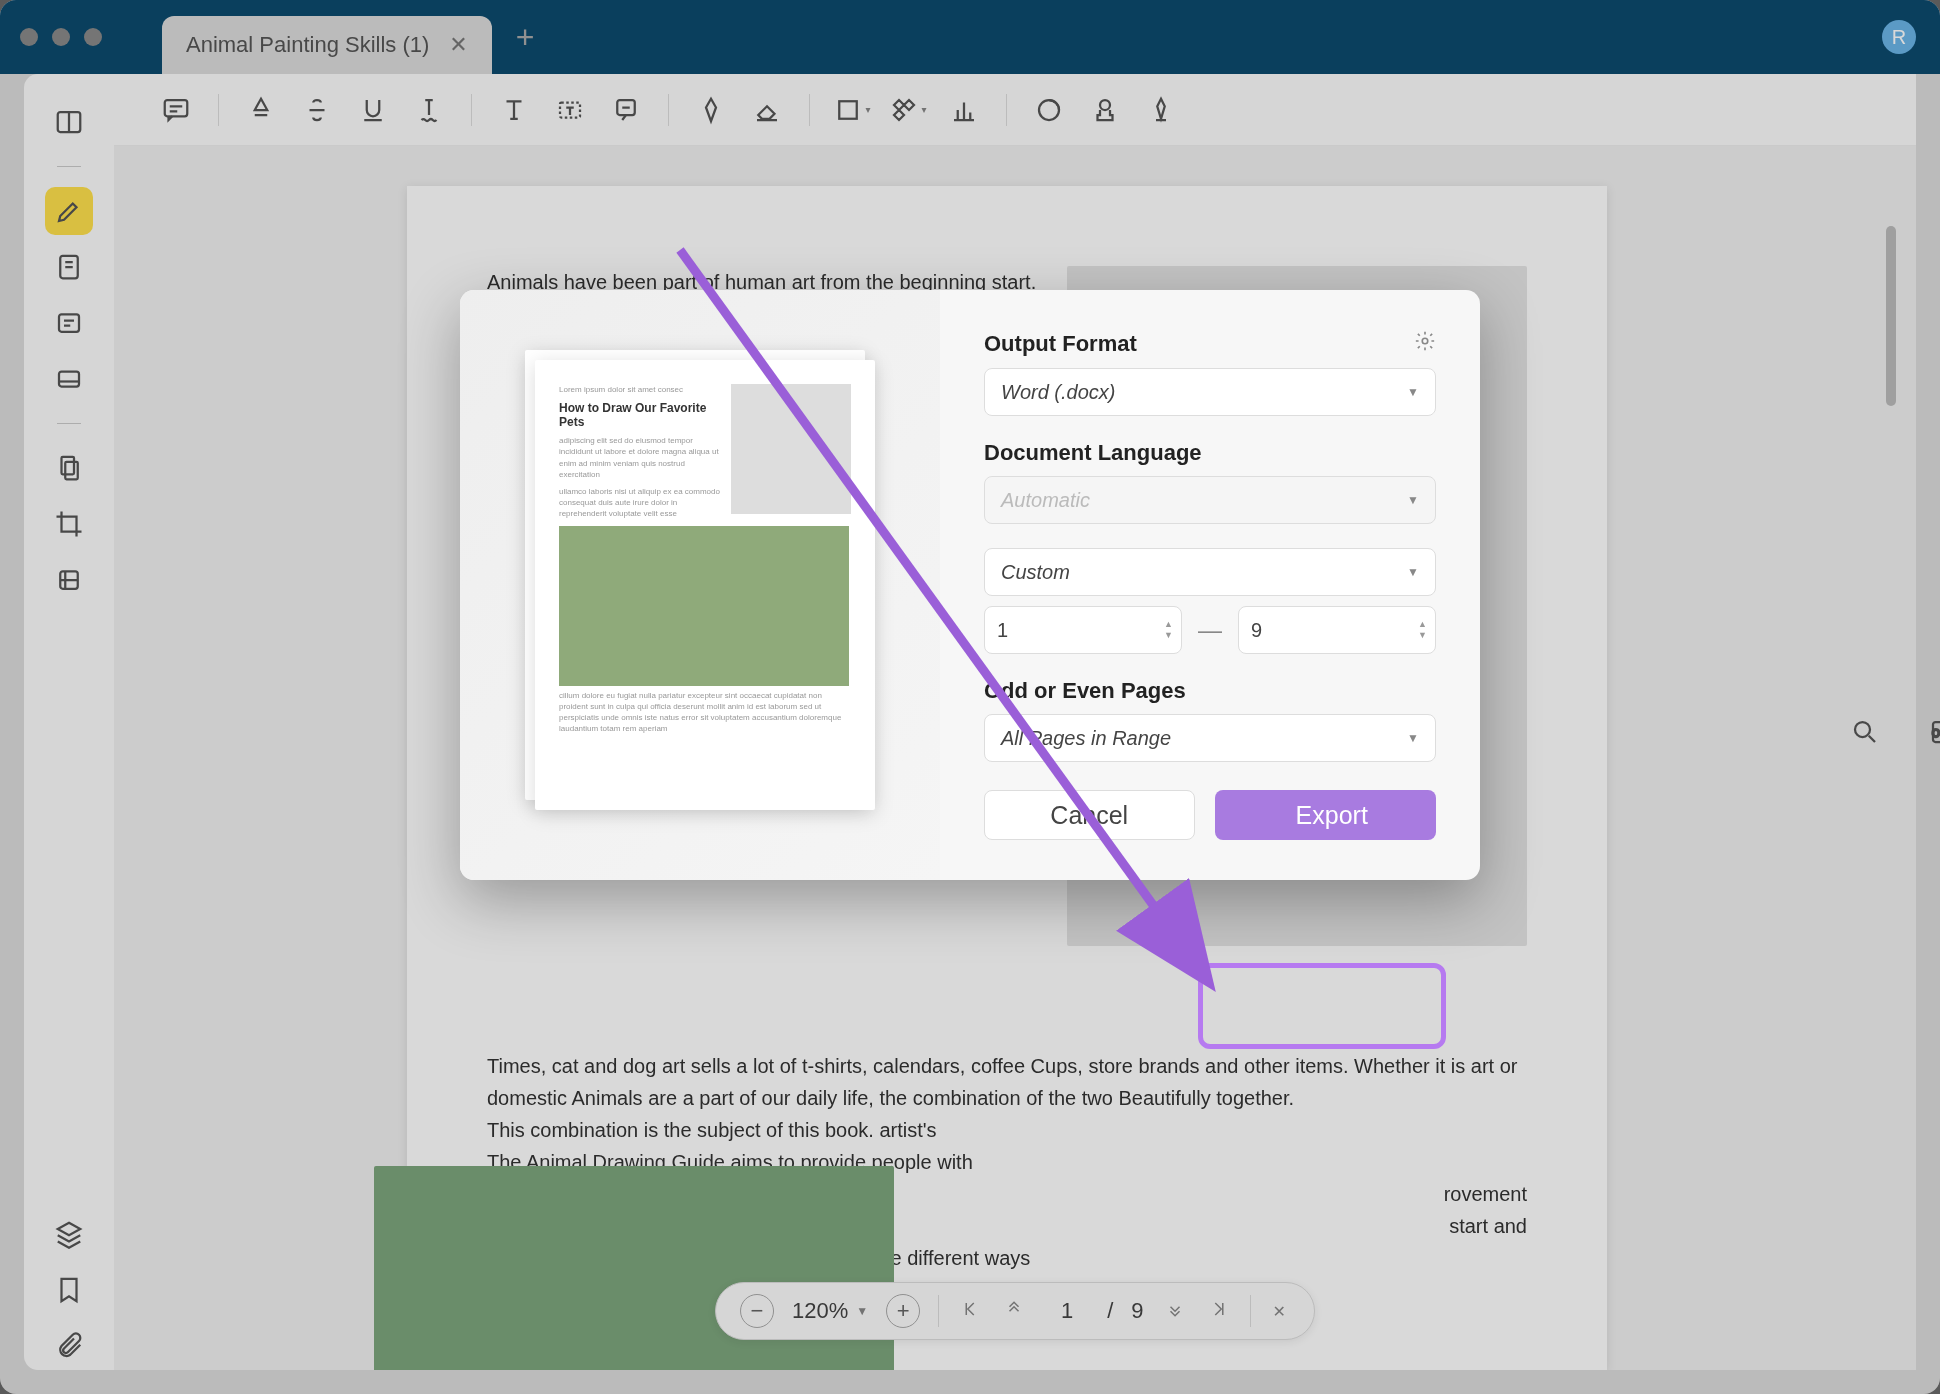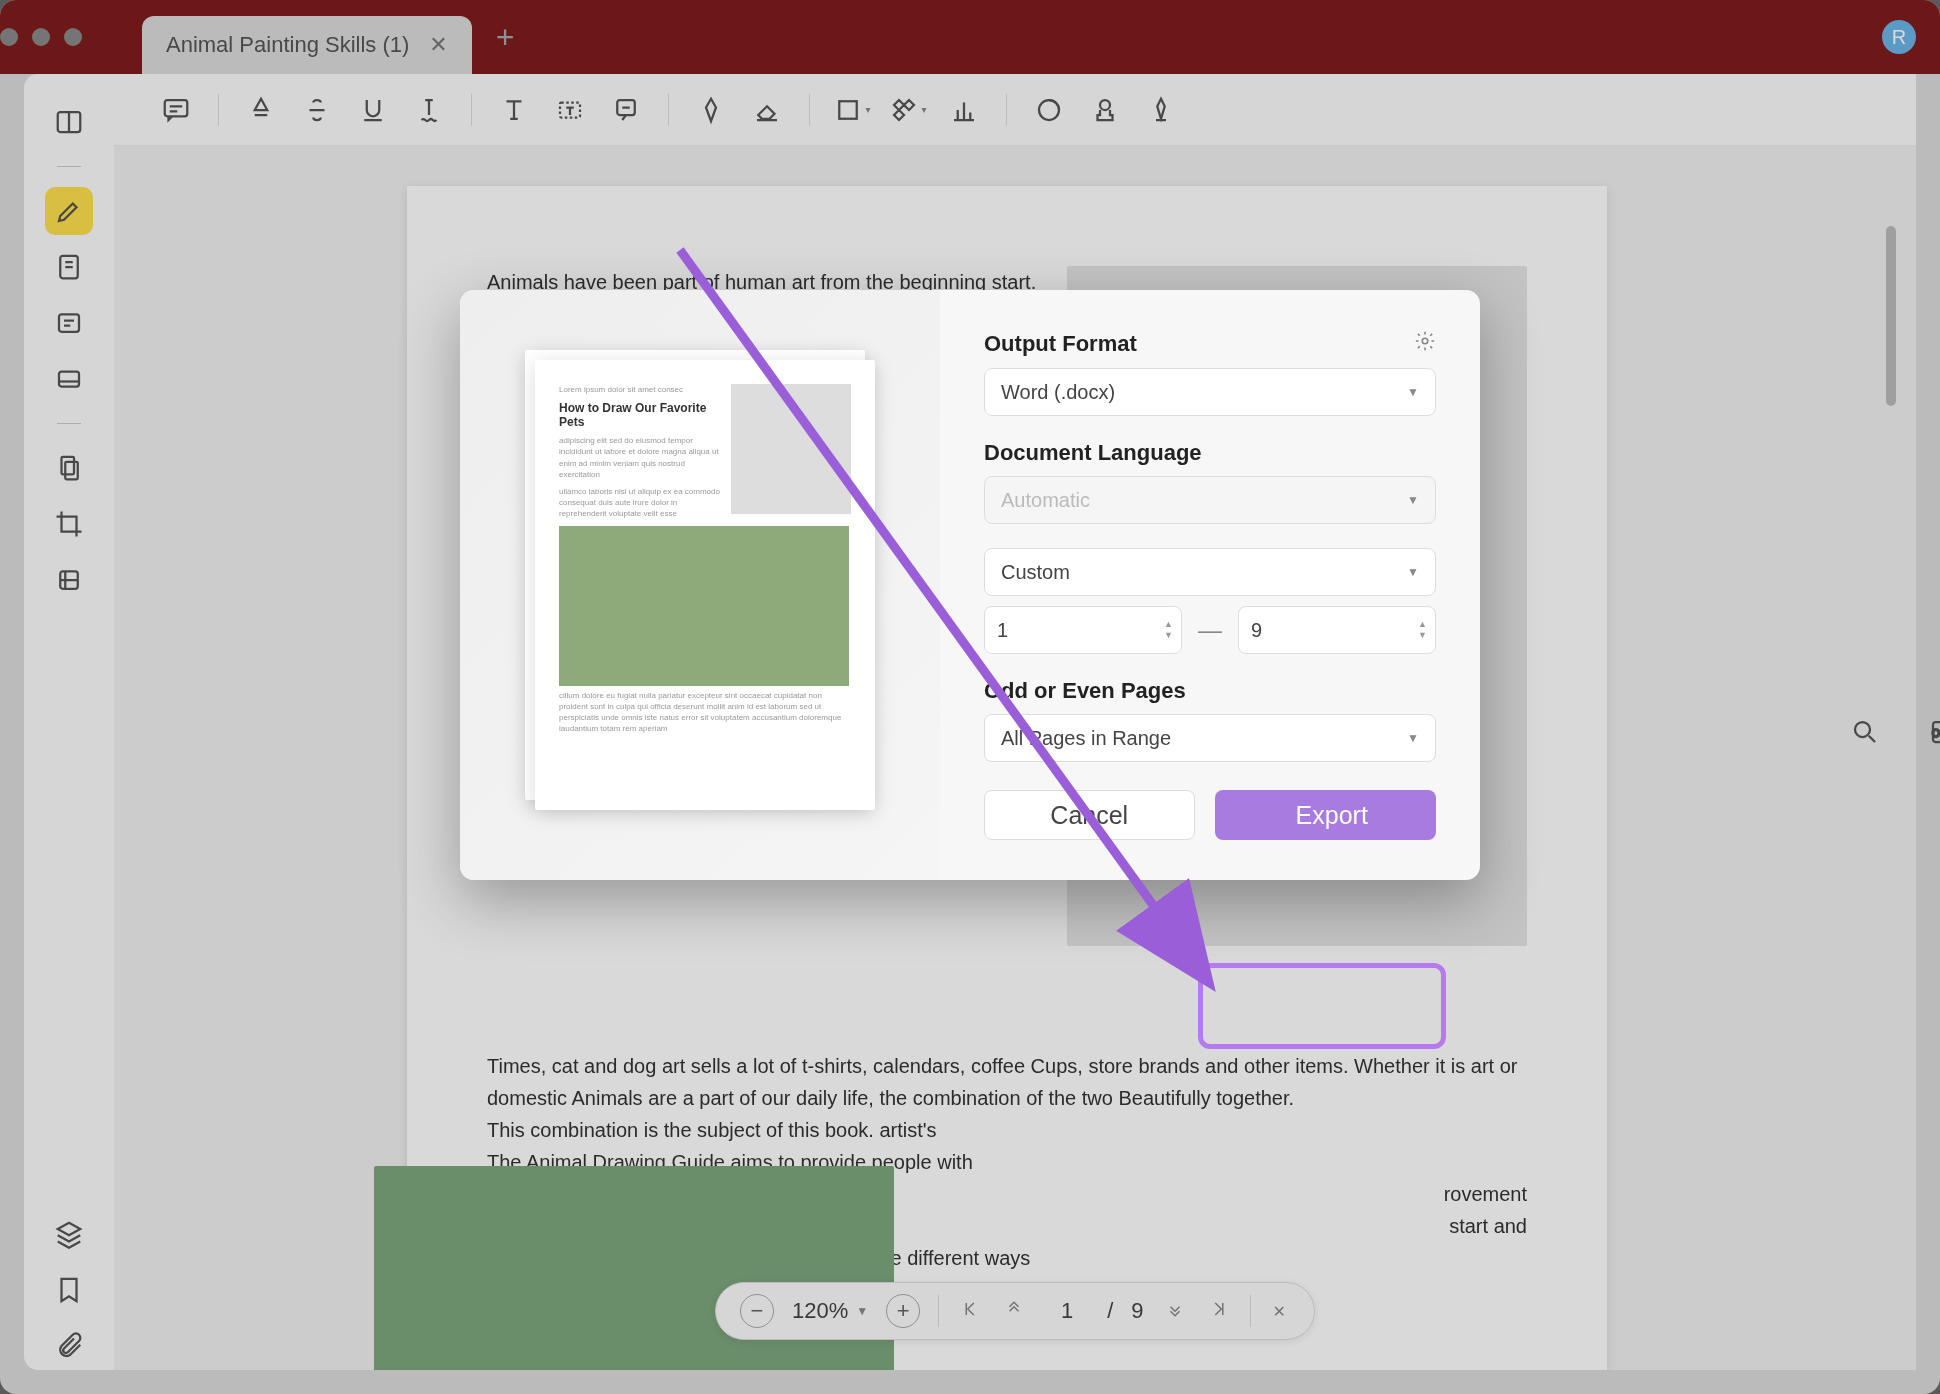--- a/index.html
+++ b/index.html
@@ -2,21 +2,21 @@
 <html><head>
 <meta charset="utf-8">
 <style>
 * { box-sizing: border-box; margin: 0; padding: 0; font-family: -apple-system, BlinkMacSystemFont, "Segoe UI", sans-serif; }
 body { background: #5a5a5a; width: 1940px; height: 1394px; overflow: hidden; position: relative; }
 
 
 .window { position: absolute; top: 0; left: 0; right: 0; bottom: 0; background: #dcdcdc; border-radius: 16px; overflow: hidden; }
 
 
-.titlebar { height: 74px; background: #7f1d1d; display: flex; align-items: center; }
+.titlebar { height: 74px; background: #0c4a6e; display: flex; align-items: center; padding-left: 20px; }
 .traffic-lights { display: flex; gap: 14px; margin-right: 60px; }
 .traffic-light { width: 18px; height: 18px; border-radius: 50%; background: #8a8a8a; }
 .tab-bar { display: flex; align-items: center; height: 100%; }
 .tab { background: #dcdcdc; border-radius: 12px 12px 0 0; padding: 0 24px; height: 58px; display: flex; align-items: center; gap: 20px; color: #555; font-size: 22px; margin-top: 16px; }
 .tab-close { color: #777; font-size: 22px; cursor: pointer; }
 .new-tab { color: #aaa; font-size: 32px; margin-left: 24px; cursor: pointer; }
 .avatar { margin-left: auto; margin-right: 24px; width: 34px; height: 34px; border-radius: 50%; background: #6bb5e8; color: #fff; display: flex; align-items: center; justify-content: center; font-size: 20px; }
 
 
 .main-container { position: absolute; top: 74px; left: 24px; right: 24px; bottom: 24px; background: #fcfcfc; border-radius: 14px; display: flex; }
@@ -71,21 +71,21 @@
 .preview-page .mini-text { font-size: 8px; color: #999; line-height: 1.4; }
 .preview-page .mini-title { font-size: 12px; font-weight: bold; color: #333; margin: 6px 0; }
 .preview-page .mini-img1 { width: 120px; height: 130px; background: #ddd; float: right; margin-left: 8px; }
 .preview-page .mini-img2 { width: 290px; height: 160px; background: #8faa7a; margin-top: 6px; }
 
 .modal-form { flex: 1; padding: 40px 44px; }
 .form-row { margin-bottom: 24px; }
 .form-label { font-size: 22px; font-weight: 600; color: #222; display: flex; align-items: center; justify-content: space-between; }
 .form-label .gear { color: #888; cursor: pointer; }
 .form-helper { font-size: 18px; color: #aaa; margin-top: 6px; line-height: 1.4; }
-.select { margin-top: 10px; width: 100%; height: 48px; border: 1px solid #ddd; border-radius: 8px; background: #fff; padding: 0 16px; font-size: 20px; color: #444; display: flex; align-items: center; justify-content: space-between; cursor: pointer; }
+.select { margin-top: 10px; width: 100%; height: 48px; border: 1px solid #ddd; border-radius: 8px; background: #fff; padding: 0 16px; font-size: 20px; color: #444; display: flex; align-items: center; justify-content: space-between; cursor: pointer; font-style: italic; }
 .select.disabled { background: #f5f5f5; color: #bbb; }
 .select .arrow { color: #888; font-size: 12px; }
 .toggle { width: 46px; height: 26px; background: #ddd; border-radius: 13px; position: relative; cursor: pointer; }
 .toggle::after { content:''; position:absolute; width:22px; height:22px; background:#fff; border-radius:50%; top:2px; left:2px; box-shadow:0 1px 3px rgba(0,0,0,0.2); }
 .range-row { display: flex; align-items: center; gap: 16px; margin-top: 10px; }
 .num-input { flex: 1; height: 48px; border: 1px solid #ddd; border-radius: 8px; background: #fff; display: flex; align-items: center; padding: 0 12px; font-size: 20px; color: #444; position: relative; }
 .spinners { position: absolute; right: 8px; display: flex; flex-direction: column; gap: 2px; }
 .spinners span { font-size: 9px; color: #999; cursor: pointer; line-height: 1; }
 .range-dash { color: #888; font-size: 24px; }
 .modal-buttons { display: flex; gap: 20px; margin-top: 28px; }

